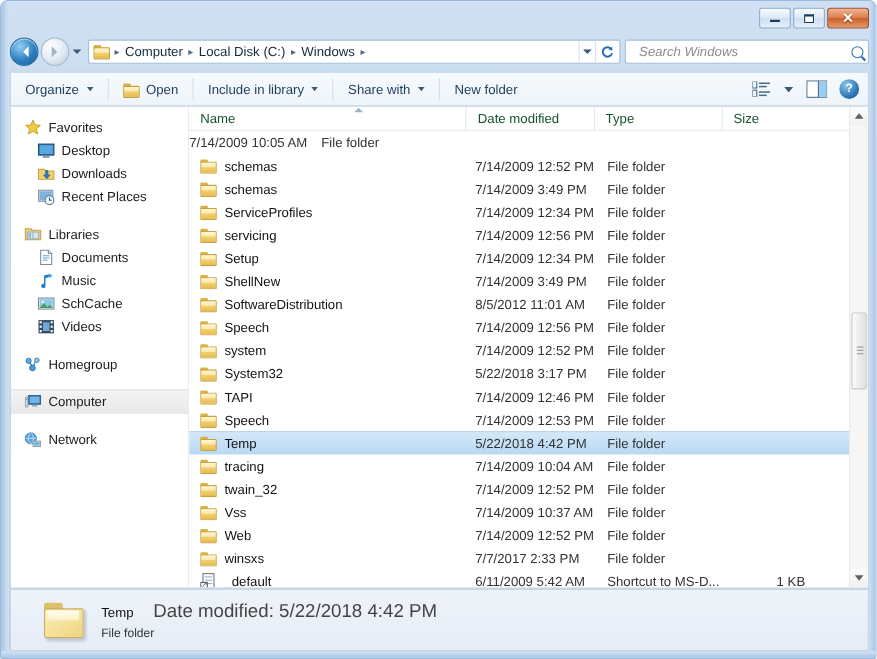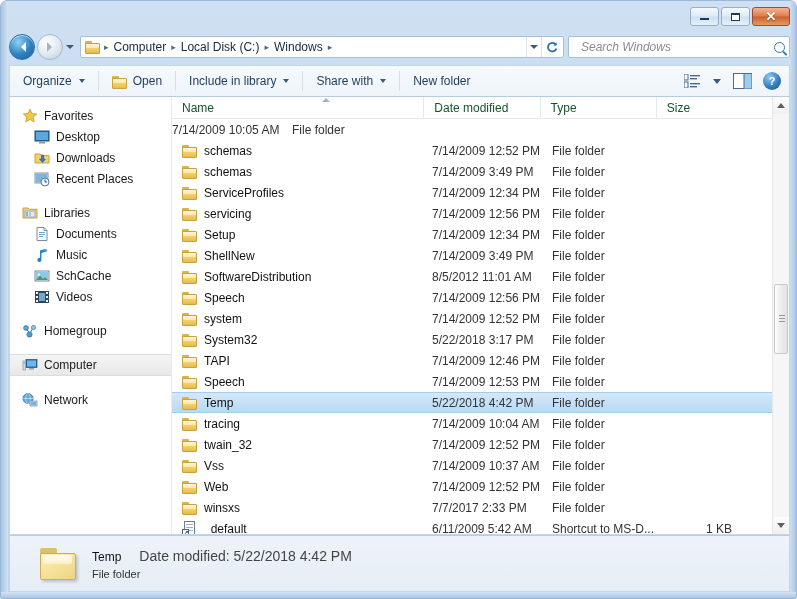--- a/index.html
+++ b/index.html
@@ -212,21 +212,21 @@
      background:#dcc06a; border-radius:2px 2px 0 0; }
   .bigfolder .bbody { position:absolute; left:2px; top:7px; width:36px;height:27px;
      background:linear-gradient(150deg,#fdf3c8 0%,#f7e4a0 40%,#eed480 100%);
      border:1px solid #cbae5c; border-radius:2px;
      box-shadow:2px 2px 3px rgba(0,0,0,.18); }
   .bigfolder .bflap { position:absolute; left:5px; top:9px; width:29px;height:9px;
      background:linear-gradient(180deg,#fffdf0,#fbf0c6); border-radius:2px; }
   .dtext { display:flex; flex-direction:column; gap:4px; }
   .drow1 { display:flex; align-items:baseline; gap:18px; }
   .dname { font-size:12px; color:#111; font-weight:normal; }
-  .dlabel { font-size:14px; color:#444; }
+  .dlabel { font-size:17px; color:#444; }
   .dsub { font-size:11px; color:#333; }
 </style>
 </head>
 <body>
 
 <div class="window">
   <div class="glass-edge-l"></div>
   <div class="glass-edge-r"></div>
   <div class="glass-edge-b"></div>
 

